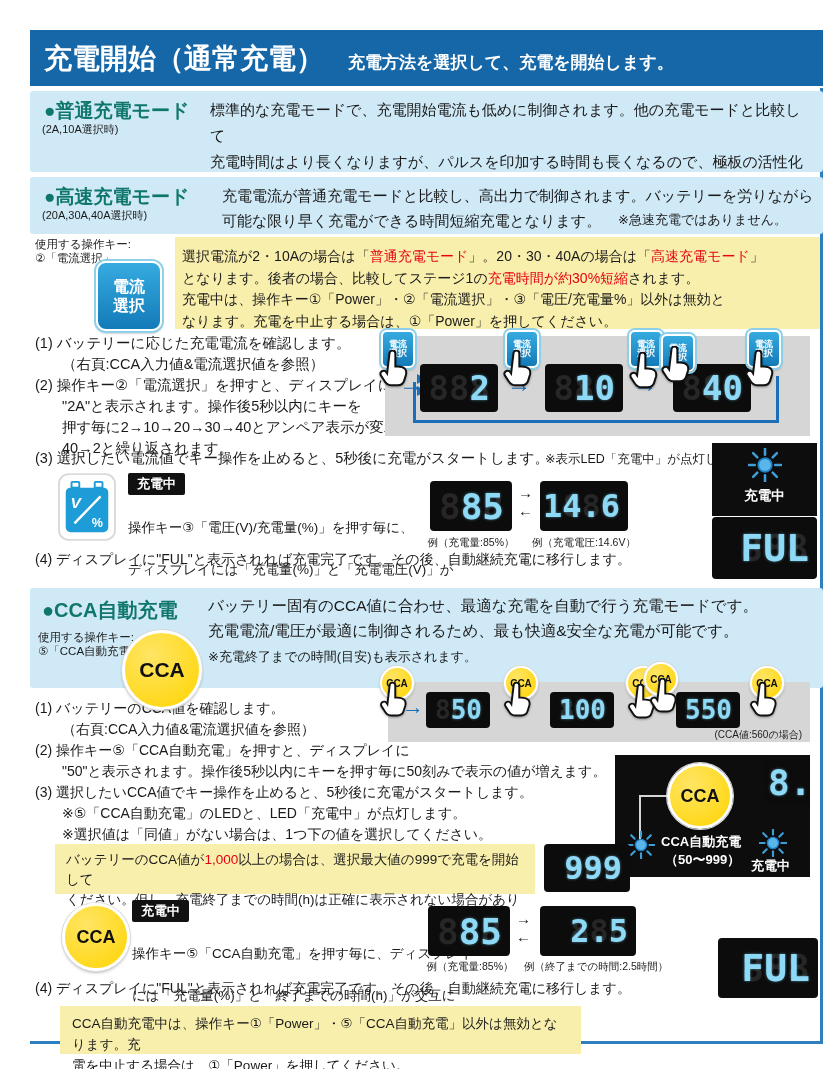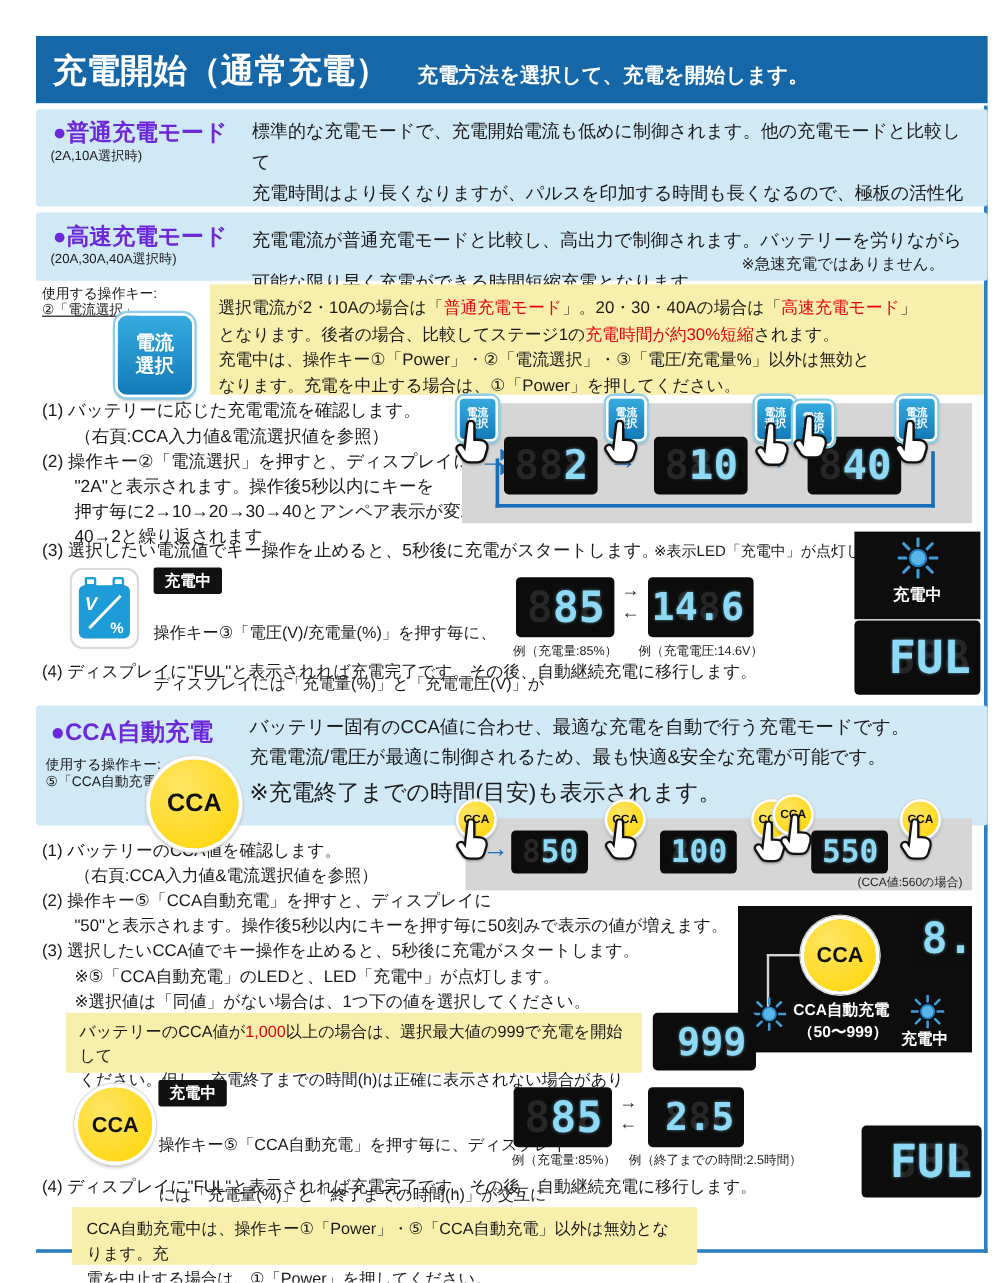--- a/index.html
+++ b/index.html
@@ -1,21 +1,21 @@
 <!DOCTYPE html>
 <html><head>
 <meta charset="utf-8">
 <style>
   html,body{margin:0;padding:0;background:#fff;}
   body{font-family:"Liberation Sans","DejaVu Sans",sans-serif;color:#1a1a1a;}
   .page{position:relative;width:835px;height:1069px;background:#ffffff;overflow:hidden;}
   .t{position:absolute;white-space:pre-line;}
   .red{color:#e60012;}
   .sec{position:absolute;left:30px;width:793px;background:#cfe9f6;border-radius:3px;}
-  .mode-label{position:absolute;left:14px;top:7px;color:#6d28d9;font-weight:bold;font-size:19px;}
+  .mode-label{position:absolute;left:14px;top:7px;color:#0f766e;font-weight:bold;font-size:19px;}
   .mode-sub{position:absolute;left:12px;top:31px;font-size:11px;color:#1a1a1a;}
   .mode-desc{position:absolute;left:180px;top:6px;width:605px;font-size:15px;line-height:26px;}
   .seg{position:absolute;background:#0c0c0c;border-radius:4px;display:flex;align-items:center;justify-content:flex-end;overflow:hidden;}
   .seg::before{content:attr(data-ghost);position:absolute;right:8px;color:#262626;font-family:"DejaVu Sans Mono",monospace;font-weight:bold;font-size:inherit;}
   .seg .val{position:relative;z-index:1;color:#8ed9f6;font-family:"DejaVu Sans Mono",monospace;font-weight:bold;padding-right:8px;text-shadow:0 0 3px rgba(130,215,245,.55);}
   .key{position:absolute;background:linear-gradient(180deg,#36abe0,#137ab8);border:2px solid #fff;box-shadow:0 0 0 2px #8ecfe9,0 2px 3px rgba(0,0,0,.35);color:#fff;font-weight:bold;text-align:center;display:flex;flex-direction:column;align-items:center;justify-content:center;border-radius:10px;}
   .cca-btn{position:absolute;border-radius:50%;background:radial-gradient(circle at 35% 30%,#ffe564,#ffd400);border:3px solid #fff;box-shadow:0 0 0 1px #d9d9d9,0 2px 3px rgba(0,0,0,.25);display:flex;align-items:center;justify-content:center;font-weight:bold;color:#101010;}
   .badge{position:absolute;background:#111;color:#fff;font-size:13px;font-weight:bold;padding:2px 9px;border-radius:2px;}
   .caption{position:absolute;font-size:10.5px;color:#222;text-align:center;white-space:nowrap;}
   .panelgray{position:absolute;background:#d6d6d6;}
@@ -48,27 +48,27 @@
     <span class="mode-label">●普通充電モード</span>
     <span class="mode-sub">(2A,10A選択時)</span>
     <div class="mode-desc t">標準的な充電モードで、充電開始電流も低めに制御されます。他の充電モードと比較して
 充電時間はより長くなりますが、パルスを印加する時間も長くなるので、極板の活性化を
 促すことができます。</div>
   </div>
 
   <div class="sec" style="top:177px;height:57px;">
     <span class="mode-label">●高速充電モード</span>
     <span class="mode-sub">(20A,30A,40A選択時)</span>
-    <div class="mode-desc t" style="line-height:35px;">充電電流が普通充電モードと比較し、高出力で制御されます。バッテリーを労りながら
+    <div class="mode-desc t" style="line-height:25px;margin-left:12px;">充電電流が普通充電モードと比較し、高出力で制御されます。バッテリーを労りながら
 可能な限り早く充電ができる時間短縮充電となります。</div>
     <span style="position:absolute;left:588px;top:34px;font-size:13px;">※急速充電ではありません。</span>
   </div>
 
   <span class="smalllbl" style="left:35px;top:237px;">使用する操作キー:</span>
-  <span class="smalllbl" style="left:35px;top:251px;text-decoration:underline;">②「電流選択」</span>
+  <span class="smalllbl" style="left:35px;top:251px;">②「電流選択」</span>
   <div class="key" style="left:96px;top:261px;width:62px;height:66px;font-size:16px;line-height:1.2;">
     <span>電流</span>
     <span>選択</span>
   </div>
 
   <div class="notice" style="left:175px;top:237px;width:645px;height:92px;padding:9px 7px;">
     <span>選択電流が2・10Aの場合は「</span><span class="red">普通充電モード</span><span>」。20・30・40Aの場合は「</span><span class="red">高速充電モード</span><span>」</span><br>
     <span>となります。後者の場合、比較してステージ1の</span><span class="red">充電時間が約30%短縮</span><span>されます。</span><br>
     <span>充電中は、操作キー①「Power」・②「電流選択」・③「電圧/充電量%」以外は無効と</span><br>
     <span>なります。充電を中止する場合は、①「Power」を押してください。</span>
@@ -193,21 +193,21 @@
   <div class="seg" data-ghost="888" style="left:712px;top:517px;width:105px;height:62px;font-size:38px;">
     <span class="val">FUL</span>
   </div>
 
   <div class="t" style="left:35px;top:551px;font-size:14px;white-space:nowrap;">(4) ディスプレイに"FUL"と表示されれば充電完了です。その後、自動継続充電に移行します。</div>
 
   <div class="sec" style="top:588px;height:100px;">
     <span class="mode-label" style="font-size:20px;top:9px;left:12px;">●CCA自動充電</span>
     <span style="position:absolute;left:178px;top:8px;font-size:15.5px;white-space:nowrap;">バッテリー固有のCCA値に合わせ、最適な充電を自動で行う充電モードです。</span>
     <span style="position:absolute;left:178px;top:33px;font-size:15.5px;white-space:nowrap;">充電電流/電圧が最適に制御されるため、最も快適&amp;安全な充電が可能です。</span>
-    <span style="position:absolute;left:178px;top:60px;font-size:19px;white-space:nowrap;">※充電終了までの時間(目安)も表示されます。</span>
+    <span style="position:absolute;left:178px;top:60px;font-size:13px;white-space:nowrap;">※充電終了までの時間(目安)も表示されます。</span>
     <span class="smalllbl" style="left:8px;top:42px;">使用する操作キー:</span>
     <span class="smalllbl" style="left:8px;top:56px;">⑤「CCA自動充電」</span>
   </div>
   <div class="cca-btn" style="left:122px;top:630px;width:74px;height:74px;font-size:21px;z-index:5;">
     <span>CCA</span>
   </div>
 
   <div class="panelgray" style="left:388px;top:682px;width:422px;height:60px;">
     <div class="seg" data-ghost="888" style="left:38px;top:10px;width:64px;height:36px;font-size:26px;">
       <span class="val">50</span>
@@ -318,21 +318,21 @@
   <div class="t" style="left:132px;top:922px;font-size:13.5px;line-height:21px;">
     <div>操作キー⑤「CCA自動充電」を押す毎に、ディスプレイ</div>
     <div>には「充電量(%)」と「終了までの時間(h)」が交互に</div>
     <div>表示されます。</div>
   </div>
   <div class="seg" data-ghost="888" style="left:428px;top:906px;width:82px;height:50px;font-size:36px;">
     <span class="val">85</span>
   </div>
   <span style="position:absolute;left:516px;top:910px;font-size:15px;color:#222;">→</span>
   <span style="position:absolute;left:516px;top:928px;font-size:15px;color:#222;">←</span>
-  <div class="seg" data-ghost="888" style="left:540px;top:906px;width:80px;height:50px;font-size:32px;">
+  <div class="seg" data-ghost="888" style="left:540px;top:906px;width:96px;height:50px;font-size:32px;">
     <span class="val">2.5</span>
   </div>
   <span class="caption" style="left:418px;top:960px;width:104px;">例（充電量:85%）</span>
   <span class="caption" style="left:524px;top:960px;width:116px;">例（終了までの時間:2.5時間）</span>
 
   <div class="seg" data-ghost="888" style="left:718px;top:938px;width:100px;height:60px;font-size:38px;">
 
     <span class="val">FUL</span>
   </div>
 

